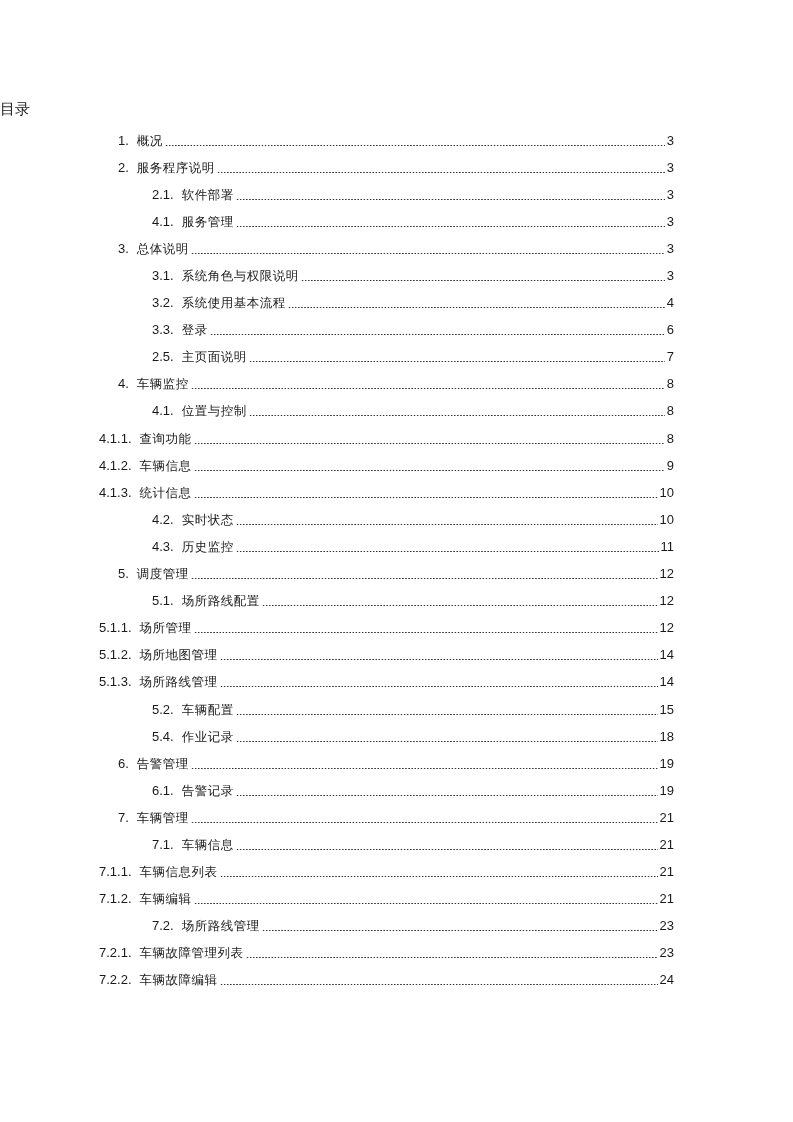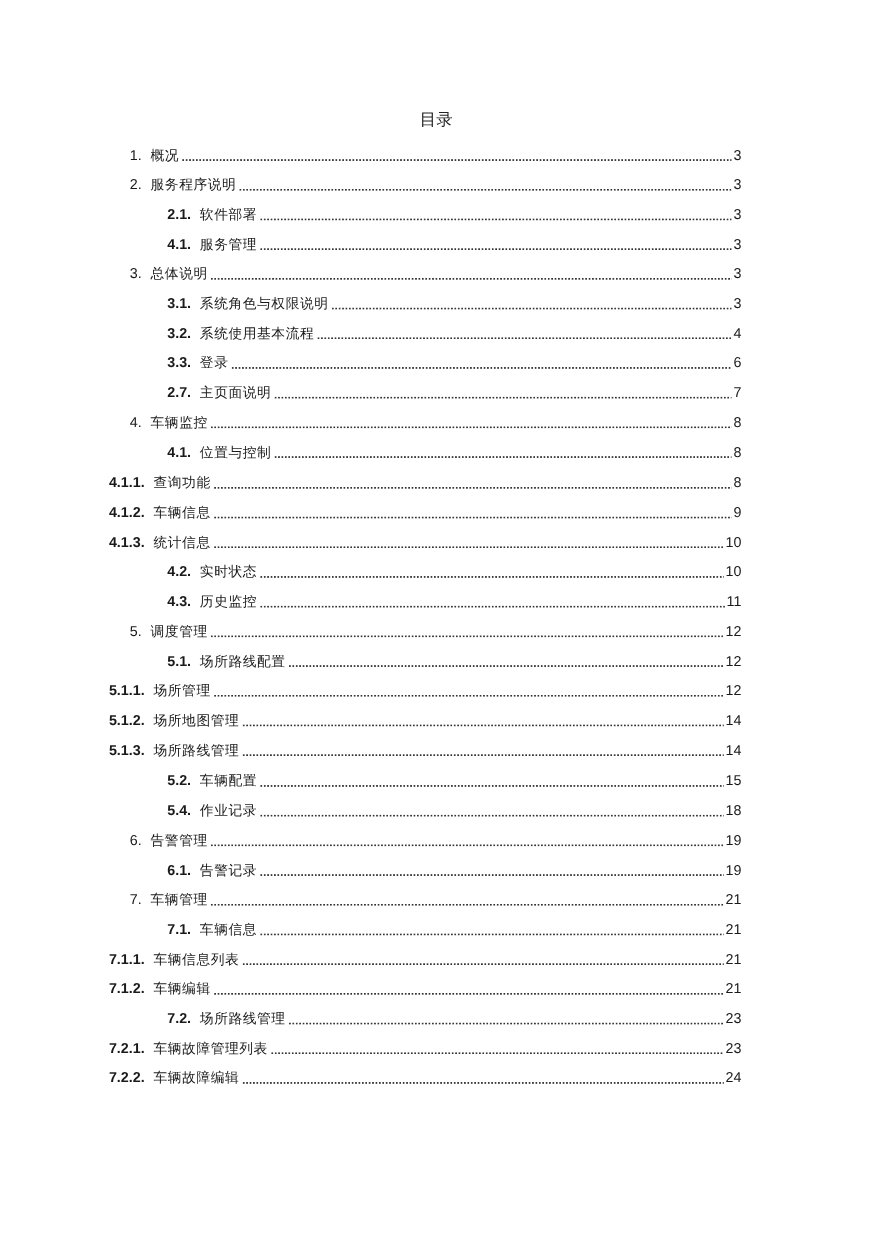--- a/index.html
+++ b/index.html
@@ -21,21 +21,21 @@
       top: 0;
       width: 793px;
       height: 1122px;
       background: #ffffff;
     }
     .toc-title {
       position: absolute;
       top: 99px;
       left: 0;
       width: 793px;
-      text-align: center;
+      text-align: left;
       font-size: 15px;
       line-height: 20px;
       font-family: "DejaVu Serif", "Liberation Serif", serif;
       color: #222;
     }
     .toc-list {
       position: absolute;
       top: 127px;
       left: 0;
       width: 793px;
@@ -57,21 +57,21 @@
     .toc-row.l1 { padding-left: 118px; }
     .toc-row.l2 { padding-left: 152px; }
     .toc-row.l3 { padding-left: 99px; }
     .toc-num {
       flex: 0 0 auto;
       font-family: "Liberation Sans", sans-serif;
       font-size: 13px;
       white-space: nowrap;
     }
     .toc-row.l2 .toc-num, .toc-row.l3 .toc-num {
-      font-weight: bold;
+      font-weight: normal;
       text-align: center;
     }
     .toc-text {
       flex: 0 0 auto;
       margin-left: 8px;
       white-space: nowrap;
       font-family: Liberation Sans, sans-serif;
       font-size: 12.5px;
       letter-spacing: 0.5px;
     }
@@ -142,21 +142,21 @@
         <span class="toc-leader"></span>
         <span class="toc-page">4</span>
       </li>
       <li class="toc-row l2">
         <span class="toc-num">3.3.</span>
         <span class="toc-text">登录</span>
         <span class="toc-leader"></span>
         <span class="toc-page">6</span>
       </li>
       <li class="toc-row l2">
-        <span class="toc-num">2.7.</span>
+        <span class="toc-num">2.5.</span>
         <span class="toc-text">主页面说明</span>
         <span class="toc-leader"></span>
         <span class="toc-page">7</span>
       </li>
       <li class="toc-row l1">
         <span class="toc-num">4.</span>
         <span class="toc-text">车辆监控</span>
         <span class="toc-leader"></span>
         <span class="toc-page">8</span>
       </li>

